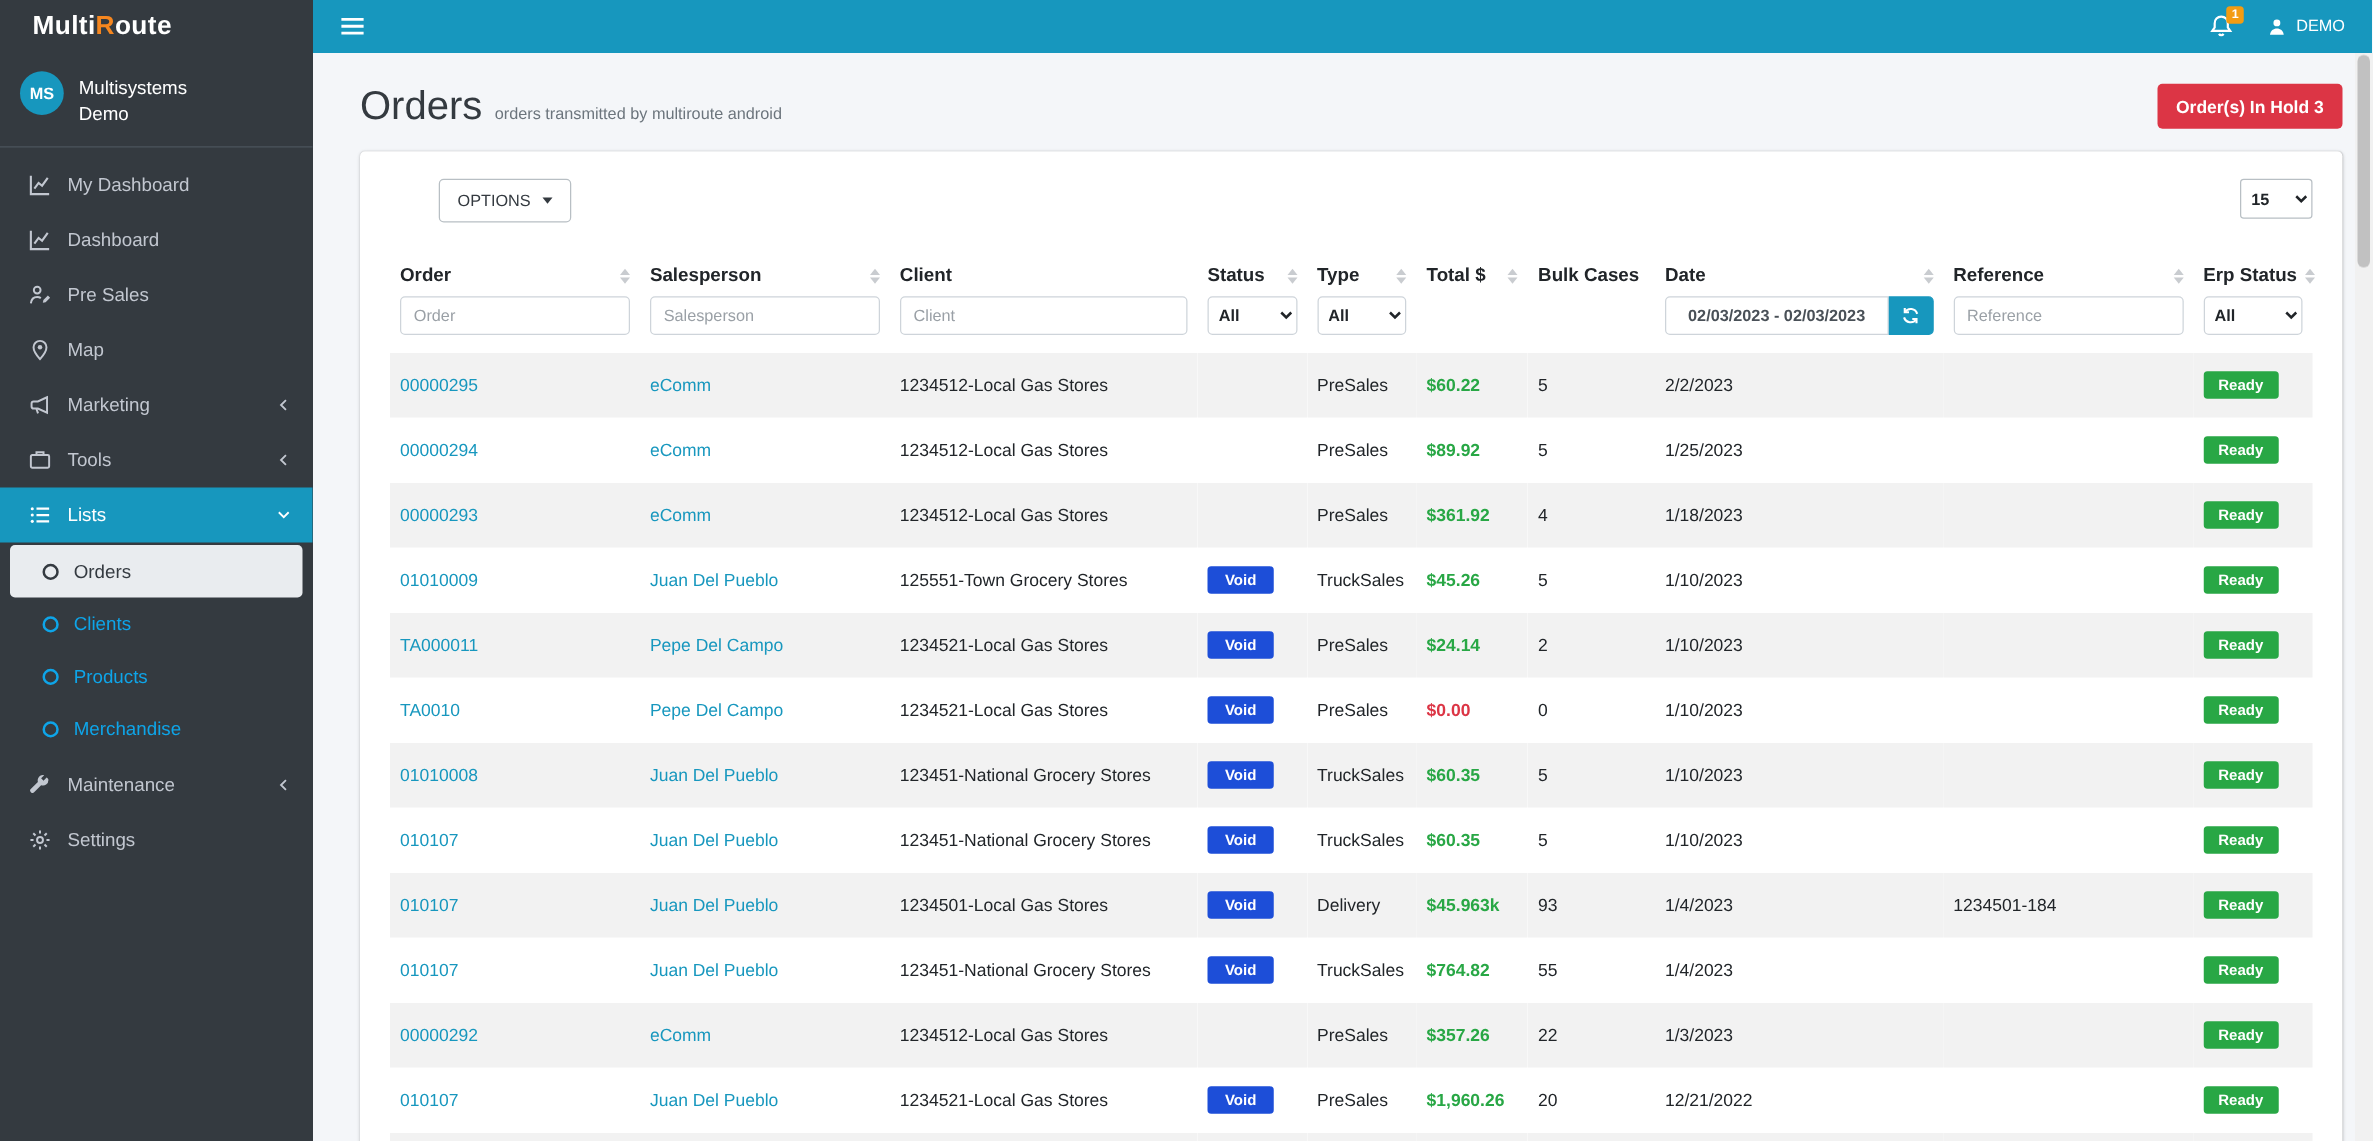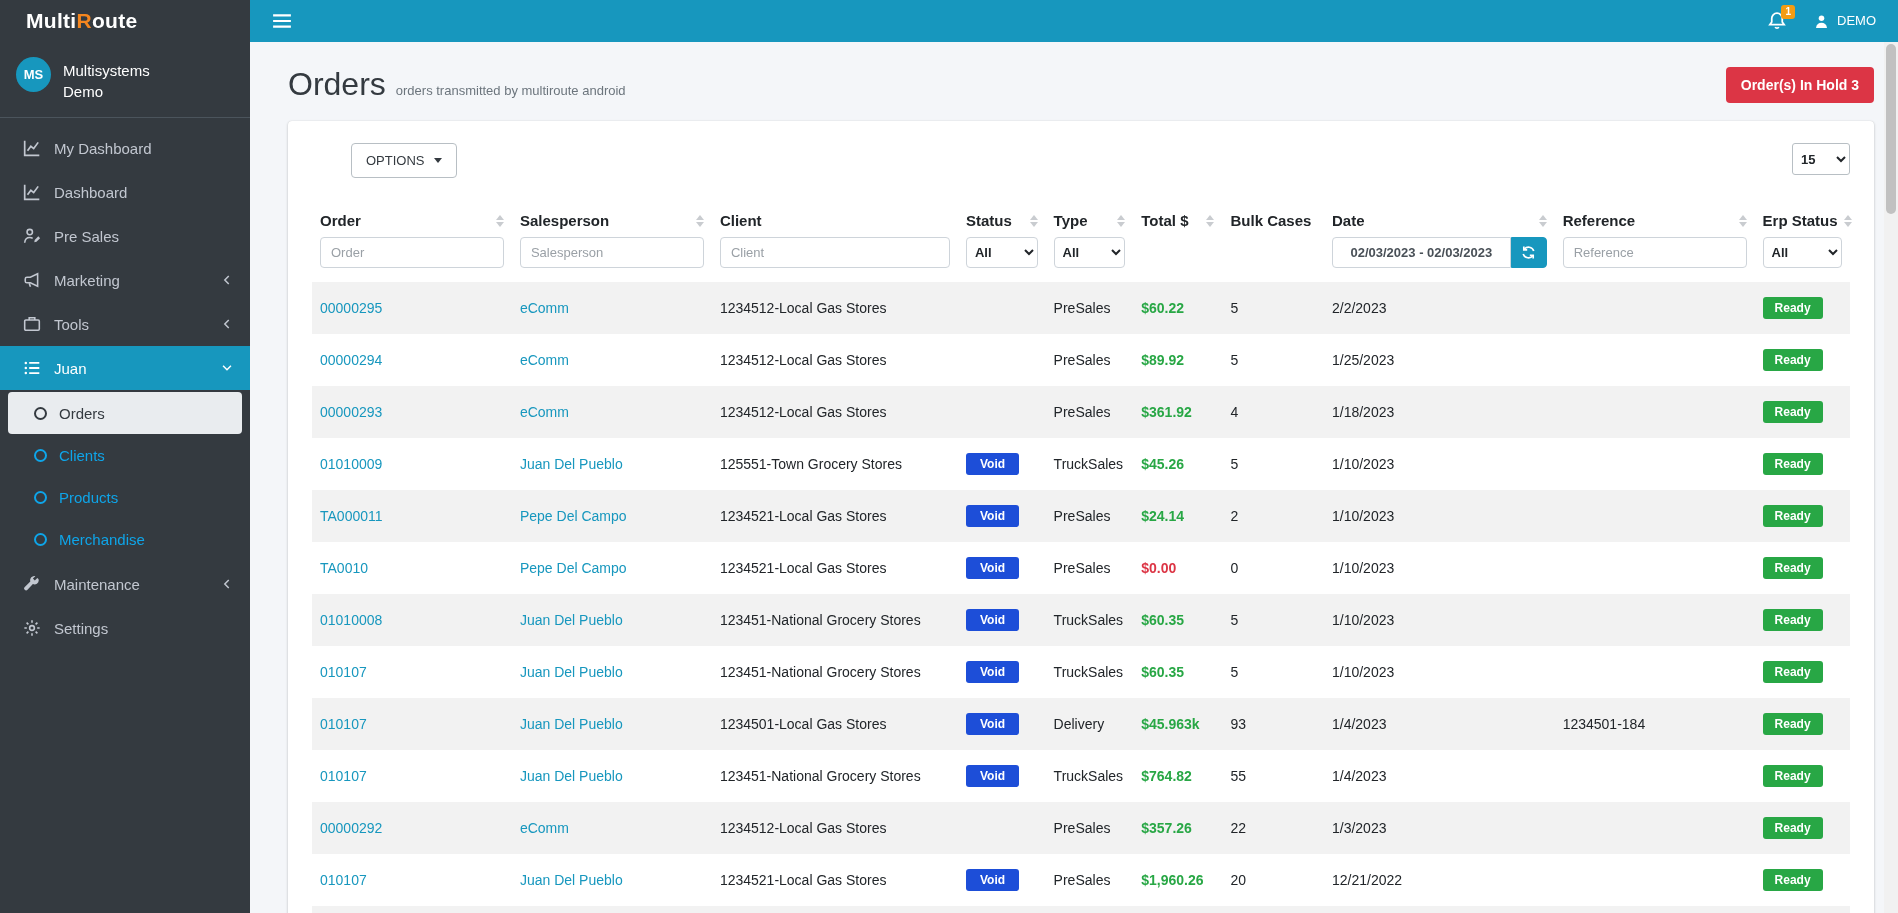--- a/index.html
+++ b/index.html
@@ -140,20 +140,29 @@
             <circle cx="6" cy="4.5" r="2.4" fill="none" stroke="currentColor" stroke-width="1.4"></circle>
             <path d="M1.5 14c.3-3 2.2-4.6 4.5-4.6 1 0 1.9.3 2.6.8" fill="none" stroke="currentColor" stroke-width="1.4"></path>
             <path d="m10 13.5.4-2 3.2-3.2 1.6 1.6-3.2 3.2z" fill="currentColor"></path>
           </svg>
       </span>
       <span class="nav-label">Pre Sales</span>
     </div>
 
 
 
+    <div class="nav-item">
+      <span class="nav-icon">
+        <svg viewBox="0 0 16 16">
+            <path d="M8 1.5c-2.6 0-4.6 2-4.6 4.6C3.4 9.5 8 14.5 8 14.5s4.6-5 4.6-8.4c0-2.6-2-4.6-4.6-4.6z" fill="none" stroke="currentColor" stroke-width="1.4"></path>
+            <circle cx="8" cy="6" r="1.6" fill="currentColor"></circle>
+          </svg>
+      </span>
+      <span class="nav-label">Map</span>
+    </div>
 
     <div class="nav-item">
       <span class="nav-icon">
         <svg viewBox="0 0 16 16">
             <path d="M13 2.5 6.5 5.5H3.5A1.5 1.5 0 0 0 2 7v2a1.5 1.5 0 0 0 1.5 1.5h3L13 13.5z" fill="none" stroke="currentColor" stroke-width="1.4"></path>
             <path d="M5.5 10.8 6.6 14" fill="none" stroke="currentColor" stroke-width="1.4"></path>
           </svg>
       </span>
       <span class="nav-label">Marketing</span>
       <span class="chevron">
@@ -180,21 +189,21 @@
 
     <div class="nav-item active">
       <span class="nav-icon">
         <svg viewBox="0 0 16 16">
             <circle cx="2.5" cy="3.5" r="1.1" fill="currentColor"></circle>
             <circle cx="2.5" cy="8" r="1.1" fill="currentColor"></circle>
             <circle cx="2.5" cy="12.5" r="1.1" fill="currentColor"></circle>
             <path d="M5.5 3.5h9M5.5 8h9M5.5 12.5h9" stroke="currentColor" stroke-width="1.6"></path>
           </svg>
       </span>
-      <span class="nav-label">Juan</span>
+      <span class="nav-label">Lists</span>
       <span class="chevron">
         <svg viewBox="0 0 16 16" fill="none" stroke="currentColor" stroke-width="1.7">
             <path d="M3.5 5.5 8 10l4.5-4.5"></path>
           </svg>
       </span>
     </div>
 
     <div class="submenu">
       <div class="sub-item active">
         <span class="circle-icon"></span>

